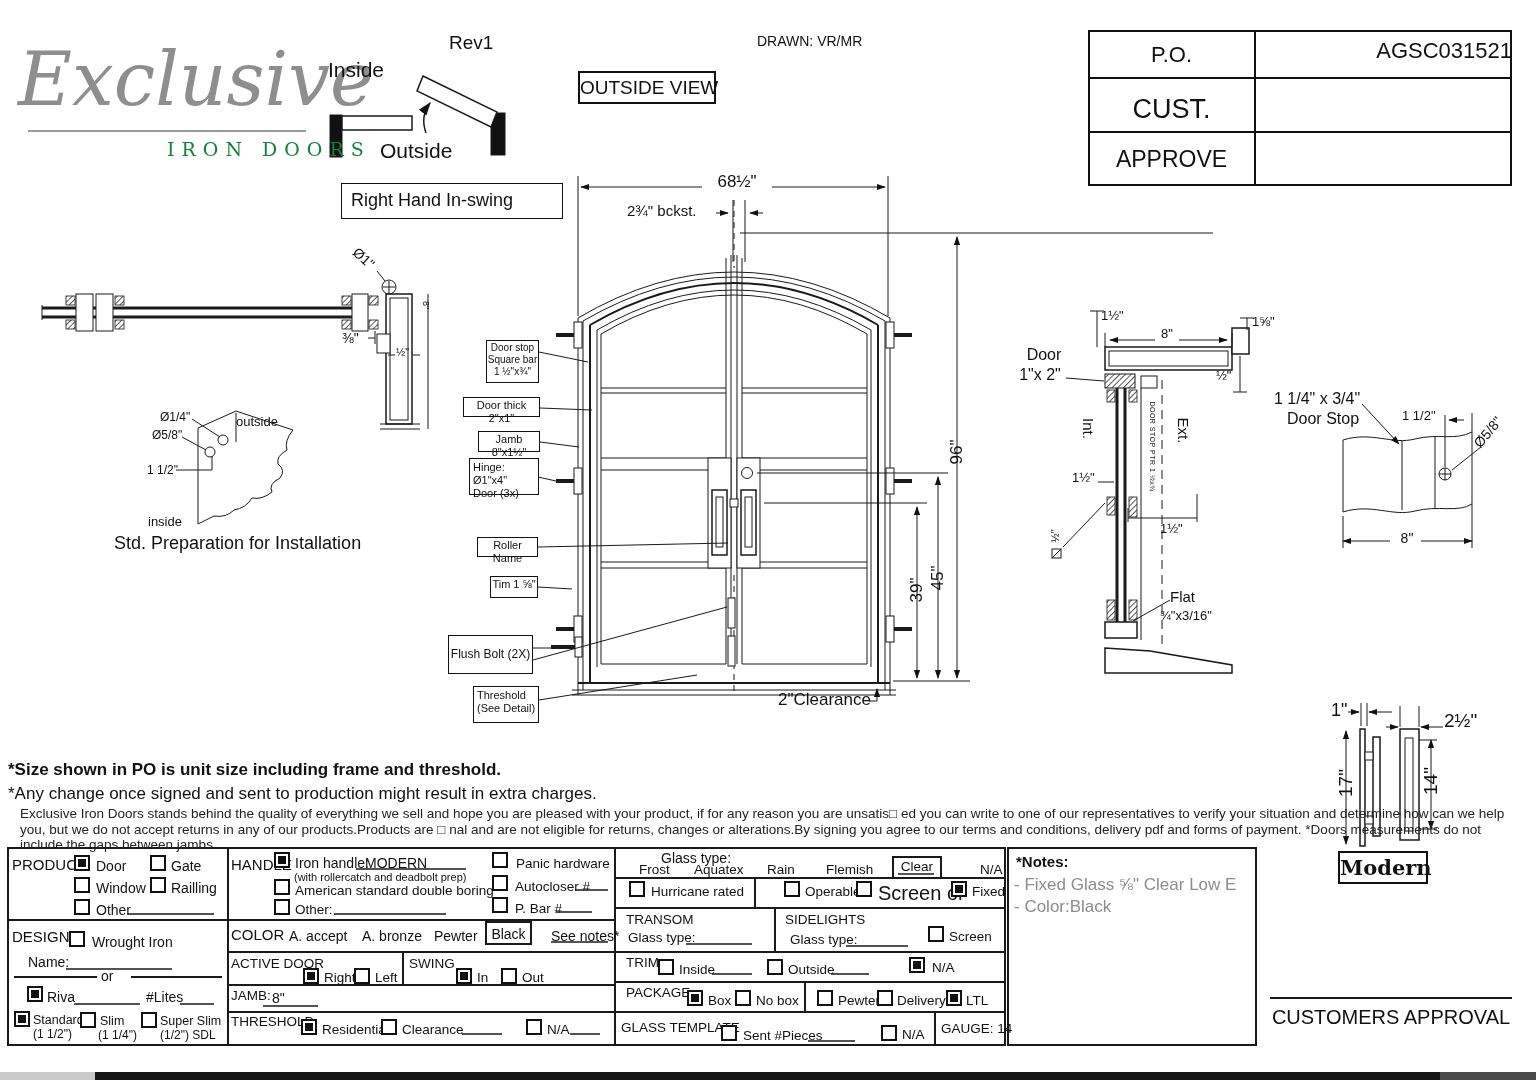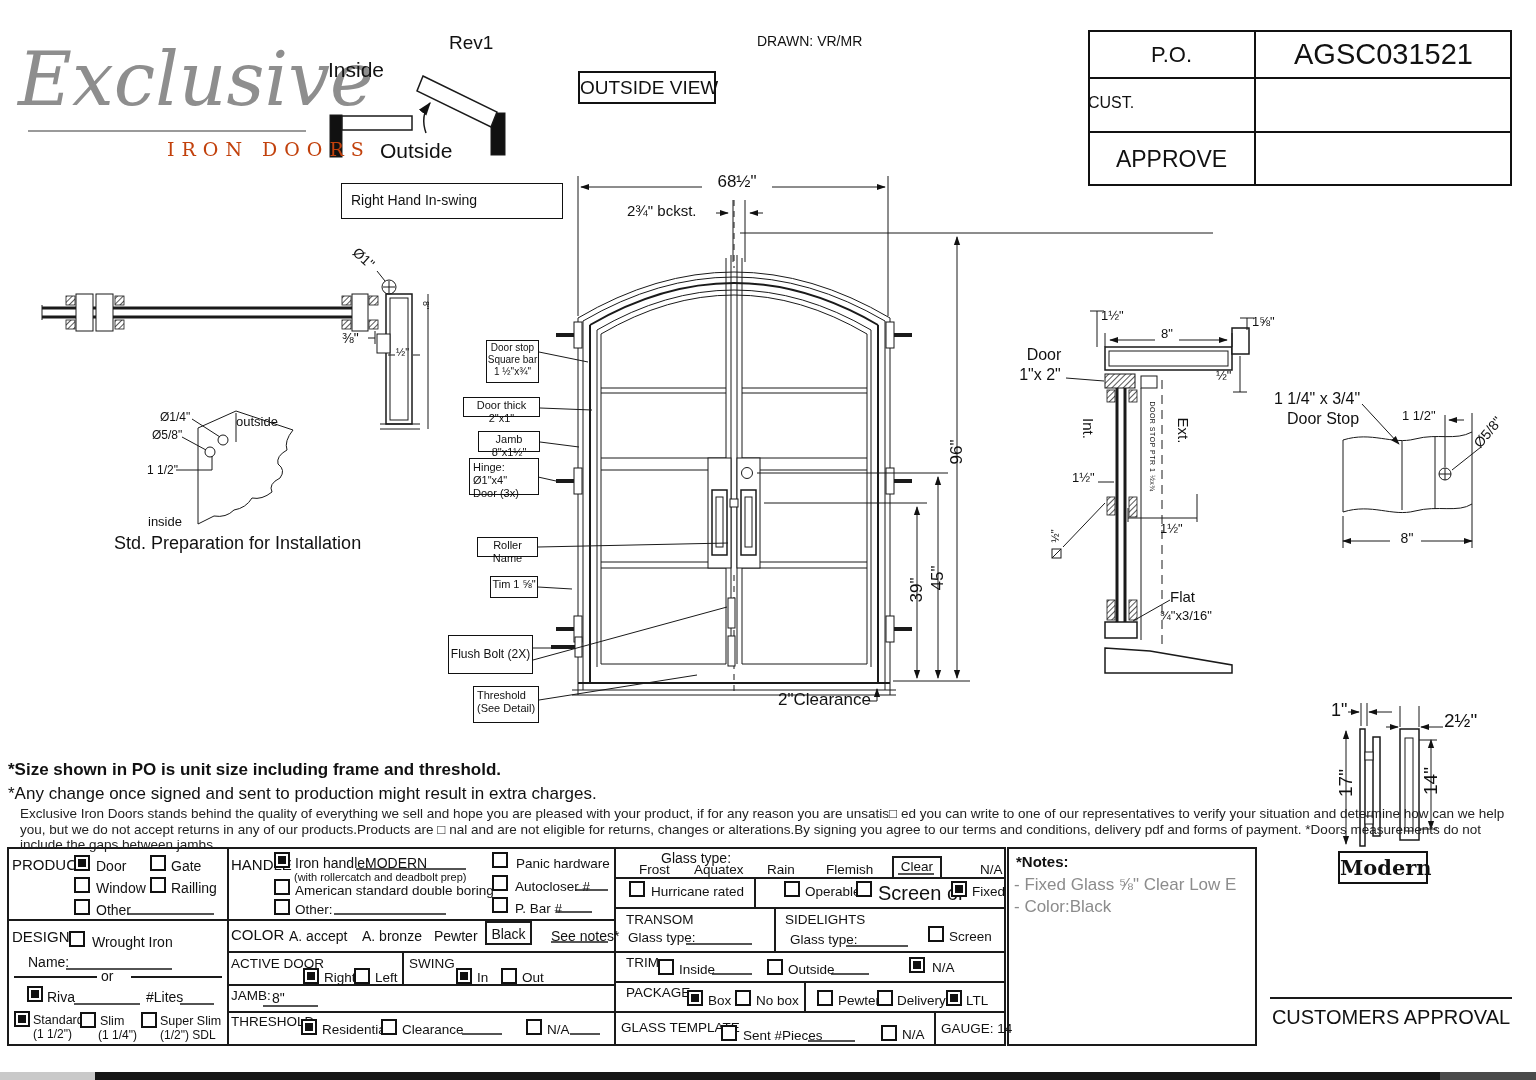--- a/index.html
+++ b/index.html
@@ -291,44 +291,44 @@
       <line x1="808" y1="1041" x2="855" y2="1041"></line>
     </g>
 
     <rect x="0" y="1072" width="95" height="8" fill="#c9c9c9" stroke="none"></rect>
     <rect x="95" y="1072" width="1345" height="8" fill="#161616" stroke="none"></rect>
     <rect x="1440" y="1072" width="96" height="8" fill="#4a4a4a" stroke="none"></rect>
   </g>
 </svg>
 
 <div class="t ser" style="left:18px;top:36px;font-size:74px;font-style:italic;color:#8e8e8e">Exclusive</div>
-<div class="t ser" style="left:167px;top:138px;font-size:19px;letter-spacing:7px;color:#c2410c">IRON DOORS</div>
+<div class="t ser" style="left:167px;top:138px;font-size:19px;letter-spacing:7px;color:#15803d">IRON DOORS</div>
 
 <div class="t" style="left:449px;top:32px;font-size:19px">Rev1</div>
 <div class="t" style="left:328px;top:58px;font-size:21px">Inside</div>
 <div class="t" style="left:380px;top:139px;font-size:21px">Outside</div>
 <div class="box" style="left:578px;top:71px;width:138px;height:33px;text-align:center">
   <span class="t" style="position:static;font-size:19px;line-height:29px">OUTSIDE VIEW</span>
 </div>
 <div class="t" style="left:757px;top:33px;font-size:14px">DRAWN: VR/MR</div>
 <div class="box" style="left:341px;top:183px;width:222px;height:36px;border-width:1.5px">
-  <span class="t" style="position:static;font-size:14px;line-height:32px;padding-left:9px">Right Hand In-swing</span>
+  <span class="t" style="position:static;font-size:18px;line-height:32px;padding-left:9px">Right Hand In-swing</span>
 </div>
 
 <div class="box" style="left:1088px;top:30px;width:424px;height:156px;border-width:2.5px"></div>
 <svg viewBox="0 0 1536 1080" width="1536" height="1080" style="pointer-events:none">
   <g stroke="#111" stroke-width="2">
       <line x1="1088" y1="78" x2="1512" y2="78"></line>
       <line x1="1088" y1="132" x2="1512" y2="132"></line>
       <line x1="1255" y1="30" x2="1255" y2="186"></line>
     </g>
 </svg>
 <div class="t" style="left:1088px;top:42px;width:167px;text-align:center;font-size:22px">P.O.</div>
-<div class="t" style="left:1255px;top:38px;width:257px;text-align:center;font-size:29px">AGSC031521</div>
-<div class="t" style="left:1088px;top:94px;width:167px;font-size:16px">CUST.</div>
+<div class="t" style="left:1255px;top:38px;width:257px;text-align:right;font-size:22px">AGSC031521</div>
+<div class="t" style="left:1088px;top:94px;width:167px;text-align:center;font-size:27px">CUST.</div>
 <div class="t" style="left:1255px;top:94px;width:257px;text-align:center;font-size:23px"></div>
 <div class="t" style="left:1088px;top:146px;width:167px;text-align:center;font-size:23px">APPROVE</div>
 <div class="t" style="left:1255px;top:146px;width:257px;text-align:center;font-size:23px"></div>
 
 <div class="t" style="left:702px;top:172px;width:70px;text-align:center;font-size:17px;background:#fff">68½"</div>
 <div class="t" style="left:627px;top:202px;font-size:15px">2¾" bckst.</div>
 <div class="t r-90" style="left:937px;top:442px;width:40px;font-size:17px">96"</div>
 <div class="t r-90" style="left:918px;top:568px;width:40px;font-size:17px">45"</div>
 <div class="t r-90" style="left:897px;top:580px;width:40px;font-size:17px">39"</div>
 <div class="t" style="left:778px;top:690px;font-size:17px">2"Clearance</div>

